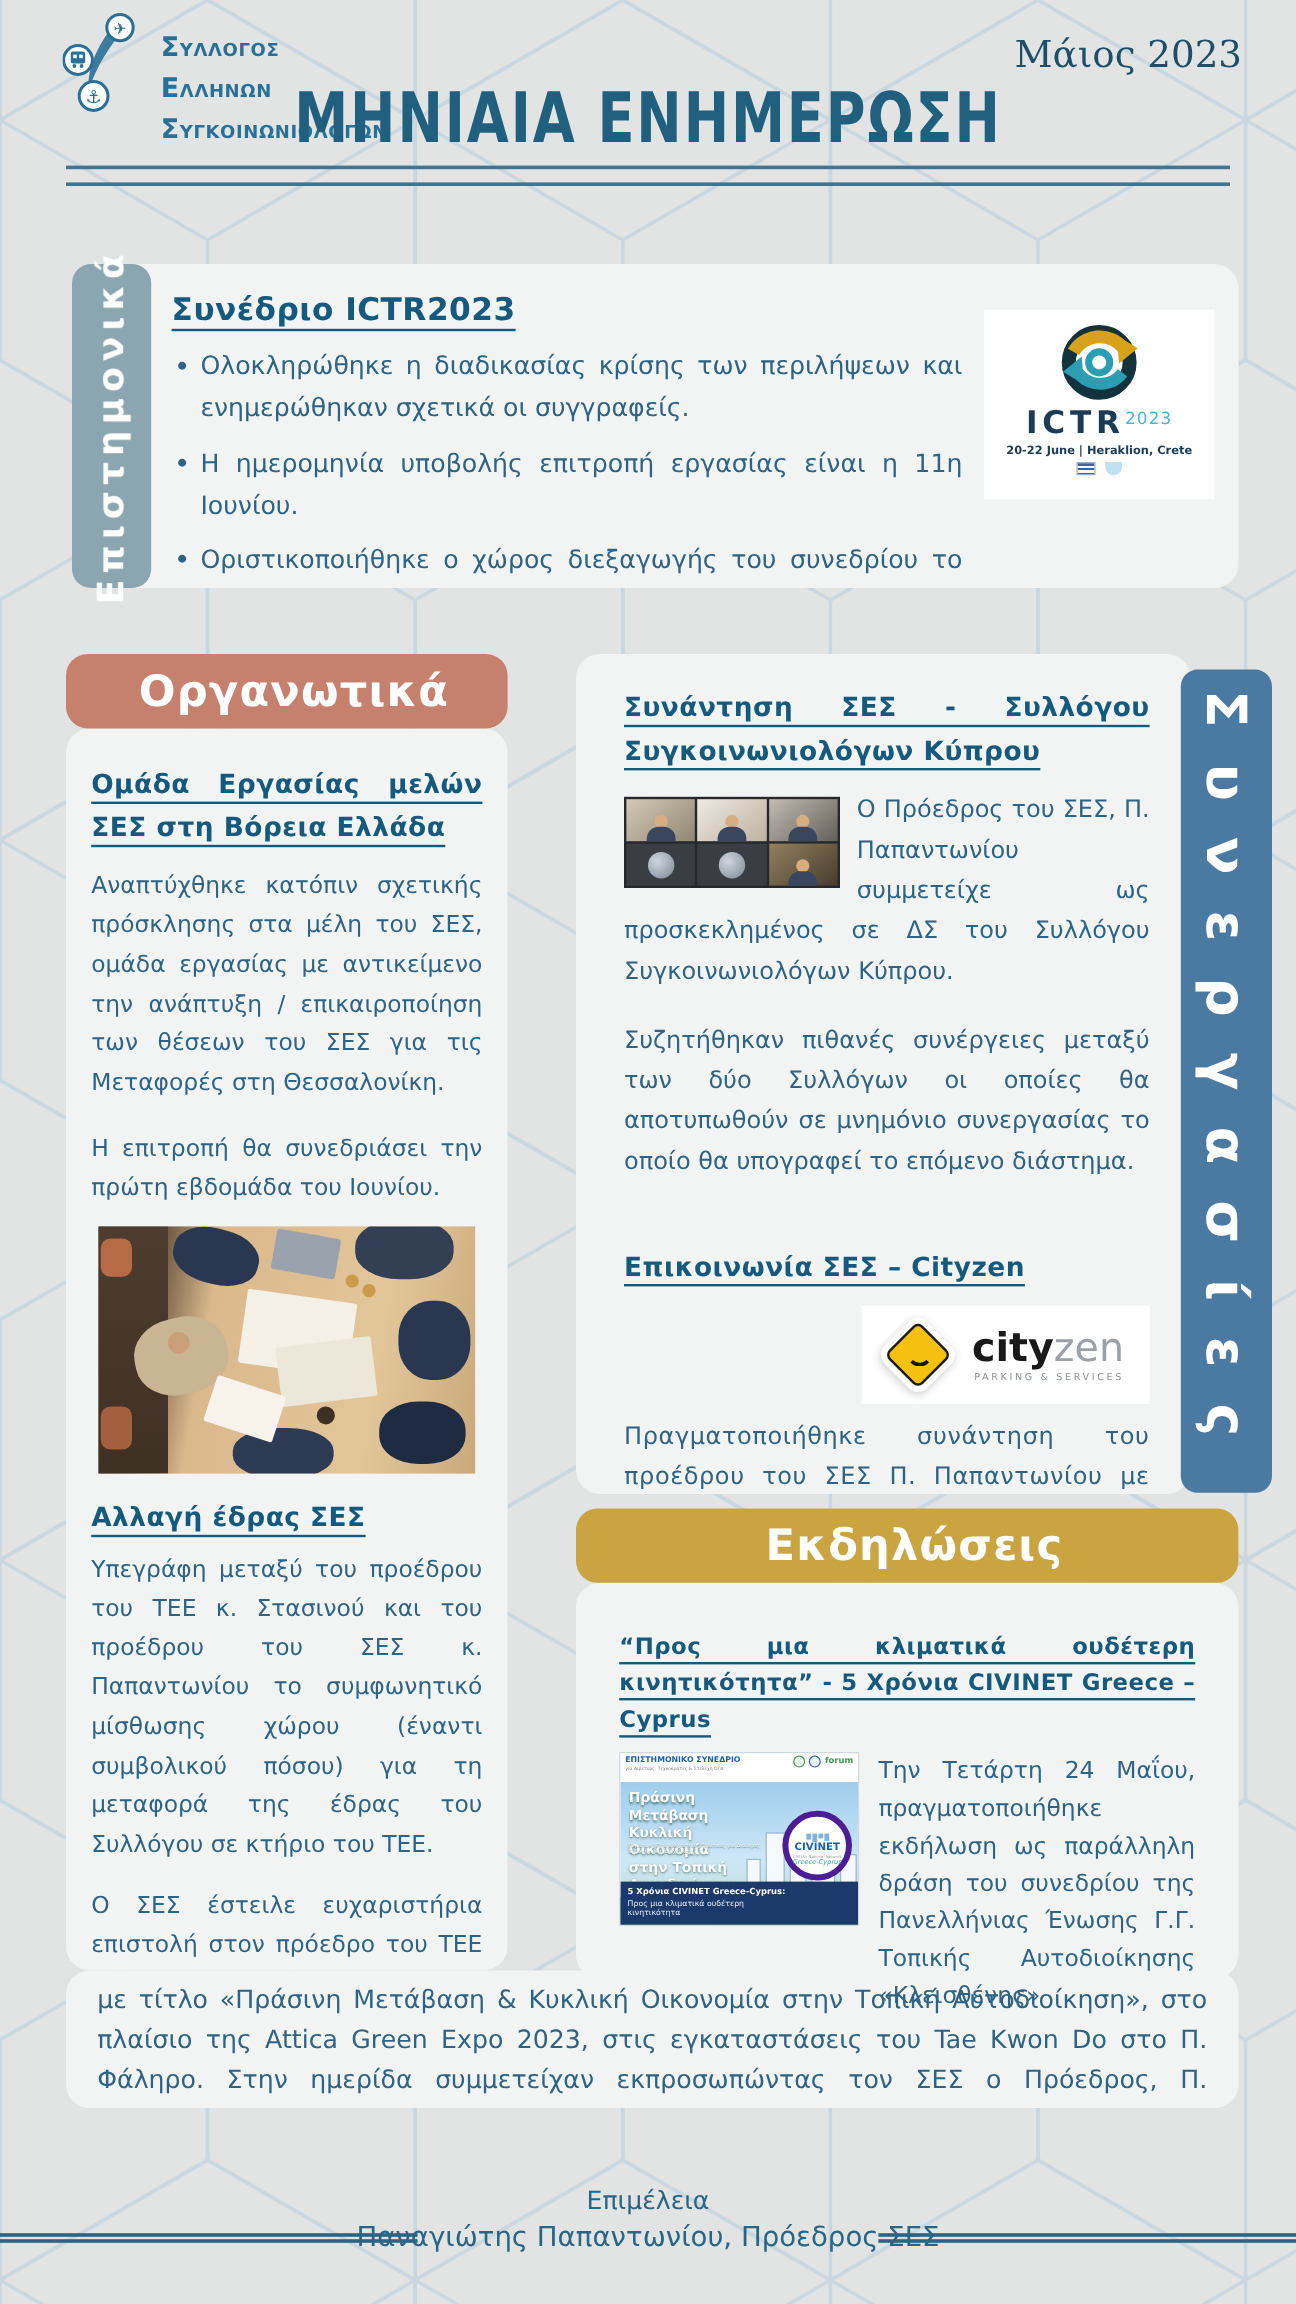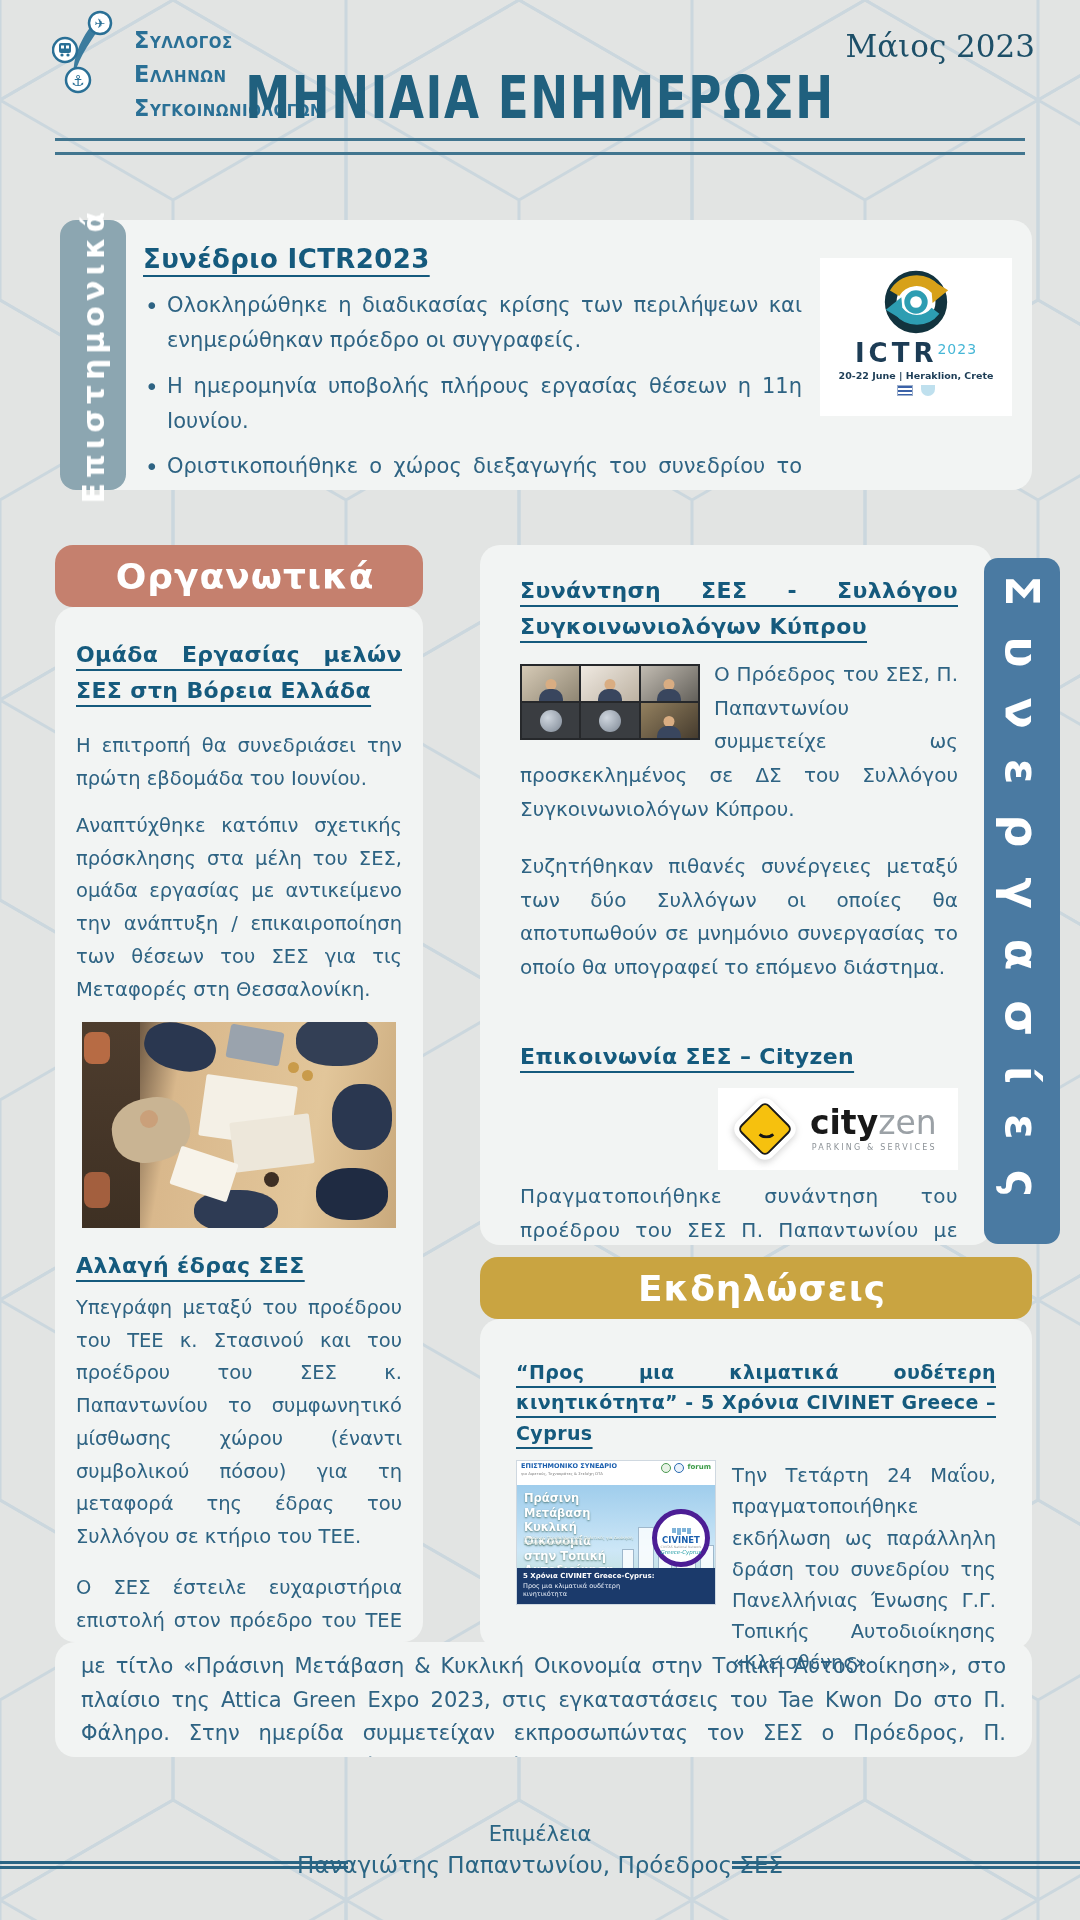--- a/index.html
+++ b/index.html
@@ -226,22 +226,22 @@
   <div class="issue-date">Μάιος 2023</div>
   <div class="main-title">
     <span class="squeeze">ΜΗΝΙΑΙΑ ΕΝΗΜΕΡΩΣΗ</span>
   </div>
   <div class="title-rule r1"></div>
   <div class="title-rule r2"></div>
 
   <div class="card sci-card">
     <div class="article-title">Συνέδριο ICTR2023</div>
     <ul class="sci-bullets">
-      <li>Ολοκληρώθηκε η διαδικασίας κρίσης των περιλήψεων και ενημερώθηκαν πρόεδρο οι συγγραφείς.</li>
-      <li>Η ημερομηνία υποβολής πλήρους εργασίας θέσεων η 11η Ιουνίου.</li>
+      <li>Ολοκληρώθηκε η διαδικασίας κρίσης των περιλήψεων και ενημερώθηκαν σχετικά οι συγγραφείς.</li>
+      <li>Η ημερομηνία υποβολής επιτροπή εργασίας είναι η 11η Ιουνίου.</li>
       <li>Οριστικοποιήθηκε ο χώρος διεξαγωγής του συνεδρίου το οποίο θα πραγματοποιηθεί στο ξενοδοχείο Galaxy στο Ηράκλειο.</li>
     </ul>
   </div>
   <div class="vtab sci-tab">
     <span>Επιστημονικά</span>
   </div>
 
   <div class="ictr-box">
     <svg width="76" height="76" viewBox="0 0 78 78">
       <circle cx="39" cy="39" r="26" fill="none" stroke="#12333e" stroke-width="12"></circle>
@@ -258,22 +258,22 @@
       <span class="mini-sail"></span>
     </div>
   </div>
 
   <div class="pill org-pill">
     <span>Οργανωτικά</span>
   </div>
 
   <div class="card left-card">
     <div class="article-title t27 just">Ομάδα Εργασίας μελών ΣΕΣ στη Βόρεια Ελλάδα</div>
+    <p class="body-p mt14">Αναπτύχθηκε κατόπιν σχετικής πρόσκλησης στα μέλη του ΣΕΣ, ομάδα εργασίας με αντικείμενο την ανάπτυξη / επικαιροποίηση των θέσεων του ΣΕΣ για τις Μεταφορές στη Θεσσαλονίκη.</p>
     <p class="body-p mt22">Η επιτροπή θα συνεδριάσει την πρώτη εβδομάδα του Ιουνίου.</p>
-    <p class="body-p mt14">Αναπτύχθηκε κατόπιν σχετικής πρόσκλησης στα μέλη του ΣΕΣ, ομάδα εργασίας με αντικείμενο την ανάπτυξη / επικαιροποίηση των θέσεων του ΣΕΣ για τις Μεταφορές στη Θεσσαλονίκη.</p>
 
     <div class="meeting-photo">
       <div class="mp-shape" style="left:0;top:0;width:58px;height:100%;background:linear-gradient(180deg,#4e3d2e,#3e3023)"></div>
       <div class="mp-shape" style="left:2px;top:10px;width:26px;height:32px;background:#b76b44;border-radius:8px"></div>
       <div class="mp-shape" style="left:2px;top:150px;width:26px;height:36px;background:#a35f3e;border-radius:8px"></div>
       <div class="mp-shape" style="left:62px;top:2px;width:72px;height:46px;background:#2a3750;border-radius:45%;transform:rotate(14deg)"></div>
       <div class="mp-shape" style="left:214px;top:-6px;width:82px;height:50px;background:#333f55;border-radius:45%"></div>
       <div class="mp-shape" style="left:250px;top:62px;width:60px;height:66px;background:#2a3750;border-radius:45%"></div>
       <div class="mp-shape" style="left:234px;top:146px;width:72px;height:52px;background:#1f2b42;border-radius:45%"></div>
       <div class="mp-shape" style="left:112px;top:168px;width:84px;height:42px;background:#2e3b54;border-radius:45%"></div>

